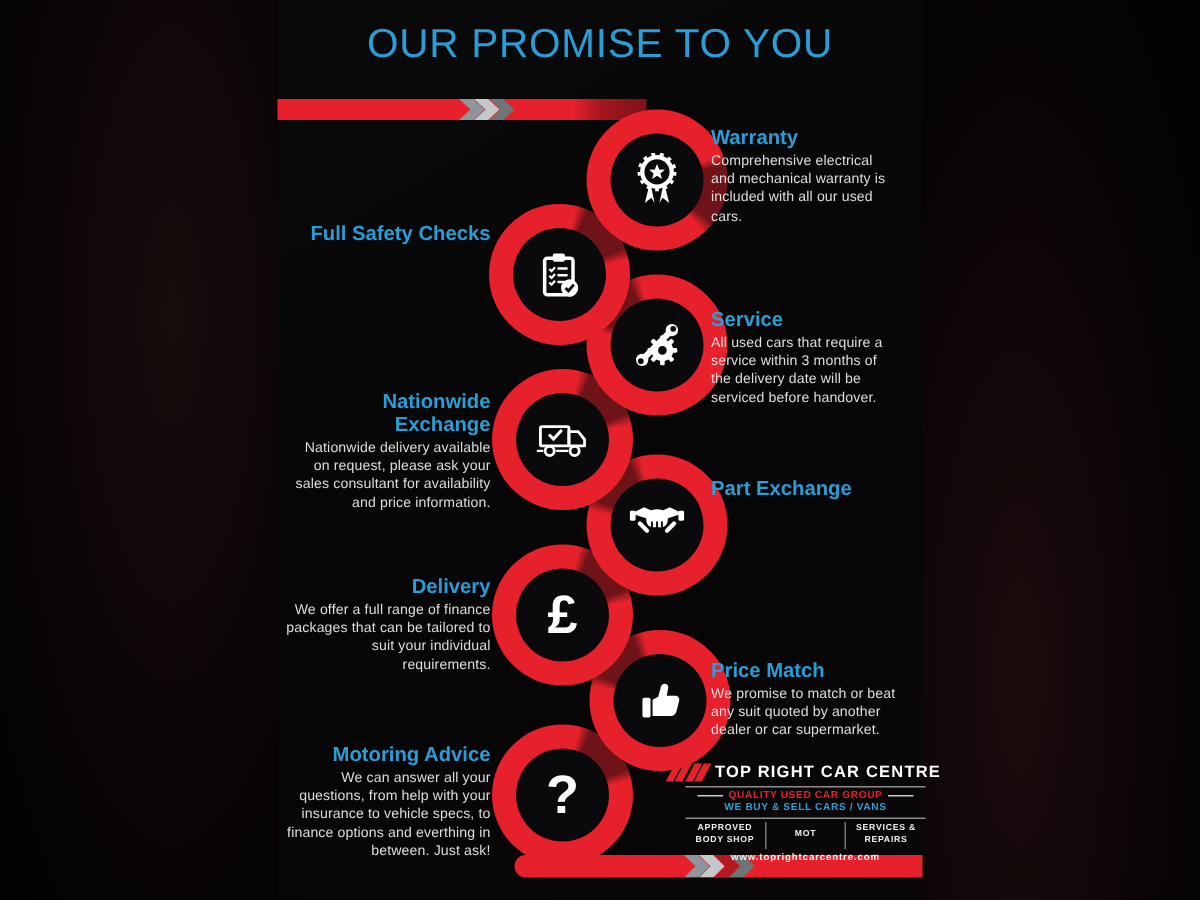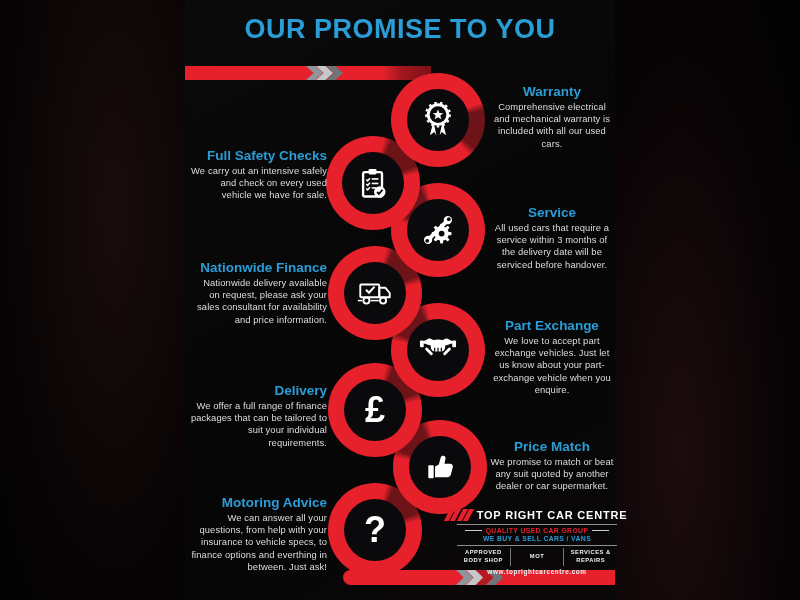--- a/index.html
+++ b/index.html
@@ -11,21 +11,21 @@
   *{box-sizing:border-box;margin:0;padding:0}
   html,body{width:800px;height:600px;background:#000;overflow:hidden}
   body{font-family:"Liberation Sans",sans-serif;}
   .stage{position:relative;width:800px;height:600px;background:#020202;}
   .side{position:absolute;top:0;height:600px;}
   .side-left{left:0;width:185px;background:radial-gradient(ellipse at 62% 35%,#190c0d 0%,#070304 70%,#020202 100%);}
   .side-right{left:615px;width:185px;background:radial-gradient(ellipse at 35% 75%,#1d0c0e 0%,#070304 65%,#020202 100%);}
   .poster{position:absolute;left:185px;top:0;width:430px;height:600px;
           background:linear-gradient(150deg,#0a0a0b 0%,#060607 55%,#0a0708 100%);}
   .page-title{position:absolute;top:14px;left:0;right:0;text-align:center;
-          color:var(--blue);font-size:27px;font-weight:700;letter-spacing:.5px;}
+          color:var(--blue);font-size:27px;font-weight:400;letter-spacing:.5px;}
   
   .ribbon-top{position:absolute;left:0;top:66px;width:246px;height:14px;z-index:6;
           background:linear-gradient(to right,var(--red) 0 80%,#a3161d 88%,#7c1218 100%);}
   .ribbon-bottom{position:absolute;left:158px;top:570px;width:272px;height:15px;z-index:6;
           background:var(--red);border-radius:9px 0 0 9px;}
   .chev-group{position:absolute;top:0;display:flex;height:100%;align-items:center;}
   .chev{width:17px;height:100%;margin-left:-7px;
         clip-path:polygon(0 0,55% 0,100% 50%,55% 100%,0 100%,45% 50%);}
   .chev.c1{background:#8f959b}.chev.c2{background:#c3c8cd}.chev.c3{background:#6f7479}
   .chev.r{background:#b31a22}
@@ -43,21 +43,21 @@
   .r4{left:143px;top:246px;z-index:22}
   .r5{left:206px;top:303px;z-index:20}
   .r6{left:143px;top:363px;z-index:18}
   .r7{left:208px;top:420px;z-index:16}
   .r8{left:143px;top:483px;z-index:14}
   
   .tb{position:absolute;z-index:30;}
   .tb-title{color:var(--blue);font-size:13.5px;font-weight:700;margin-bottom:2px;}
   .tb-body{color:#dedede;font-size:9.4px;line-height:1.3;letter-spacing:.1px;}
   .tb.left{left:5px;width:137px;text-align:right;}
-  .tb.right{left:305px;width:124px;text-align:center;}
+  .tb.right{left:289px;width:124px;text-align:left;}
   .tb-warranty{top:84px}
   .tb-safety{top:148px}
   .tb-service{top:205px}
   .tb-delivery{top:260px}
   .tb-exchange{top:318px}
   .tb-finance{top:383px}
   .tb-price{top:439px}
   .tb-advice{top:495px}
   
   .logo{position:absolute;left:272px;top:509px;width:160px;z-index:31;color:#fff;}
@@ -201,33 +201,31 @@
         <div class="glyph">?</div>
       </div>
     </div>
 
     <div class="tb right tb-warranty">
       <div class="tb-title">Warranty</div>
       <div class="tb-body">Comprehensive electrical and mechanical warranty is included with all our used cars.</div>
     </div>
     <div class="tb left tb-safety">
       <div class="tb-title">Full Safety Checks</div>
-      <div class="tb-body">We carry out an intensive safely and check on every used vehicle we have for sale.</div>
     </div>
     <div class="tb right tb-service">
       <div class="tb-title">Service</div>
       <div class="tb-body">All used cars that require a service within 3 months of the delivery date will be serviced before handover.</div>
     </div>
     <div class="tb left tb-delivery">
-      <div class="tb-title">Nationwide Finance</div>
+      <div class="tb-title">Nationwide Exchange</div>
       <div class="tb-body">Nationwide delivery available on request, please ask your sales consultant for availability and price information.</div>
     </div>
     <div class="tb right tb-exchange">
       <div class="tb-title">Part Exchange</div>
-      <div class="tb-body">We love to accept part exchange vehicles. Just let us know about your part-exchange vehicle when you enquire.</div>
     </div>
     <div class="tb left tb-finance">
       <div class="tb-title">Delivery</div>
       <div class="tb-body">We offer a full range of finance packages that can be tailored to suit your individual requirements.</div>
     </div>
     <div class="tb right tb-price">
       <div class="tb-title">Price Match</div>
       <div class="tb-body">We promise to match or beat any suit quoted by another dealer or car supermarket.</div>
     </div>
     <div class="tb left tb-advice">

